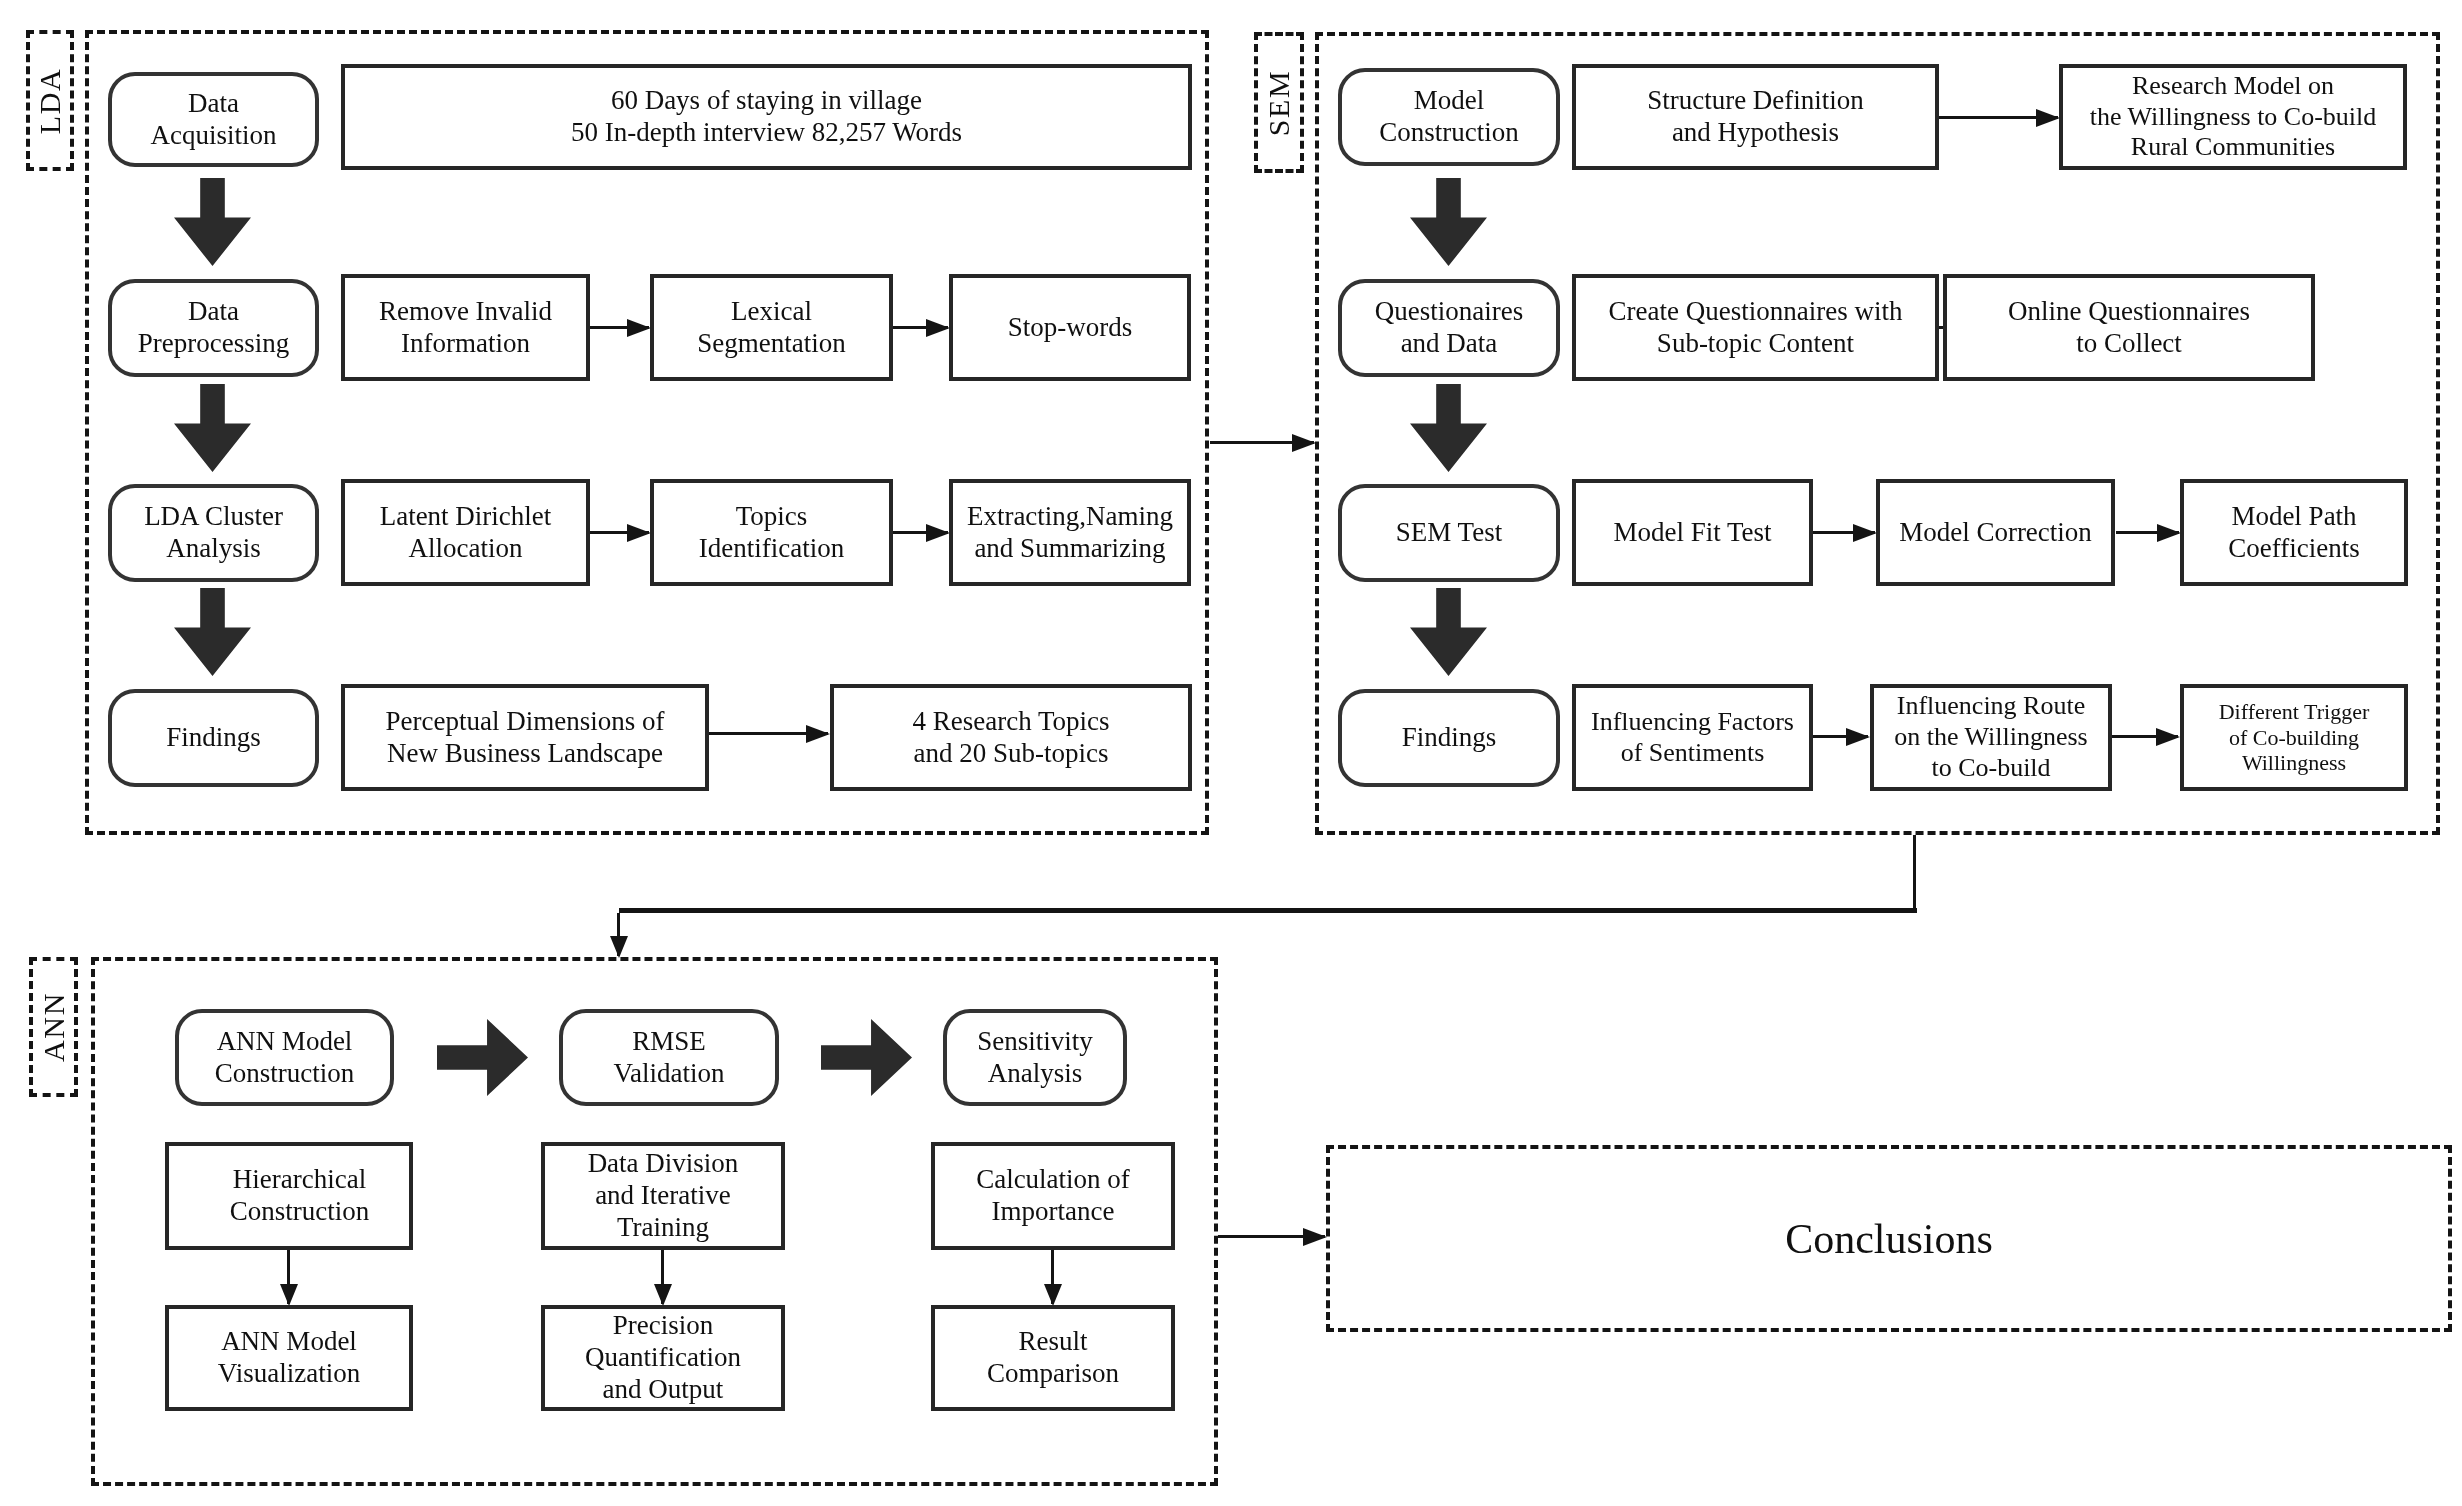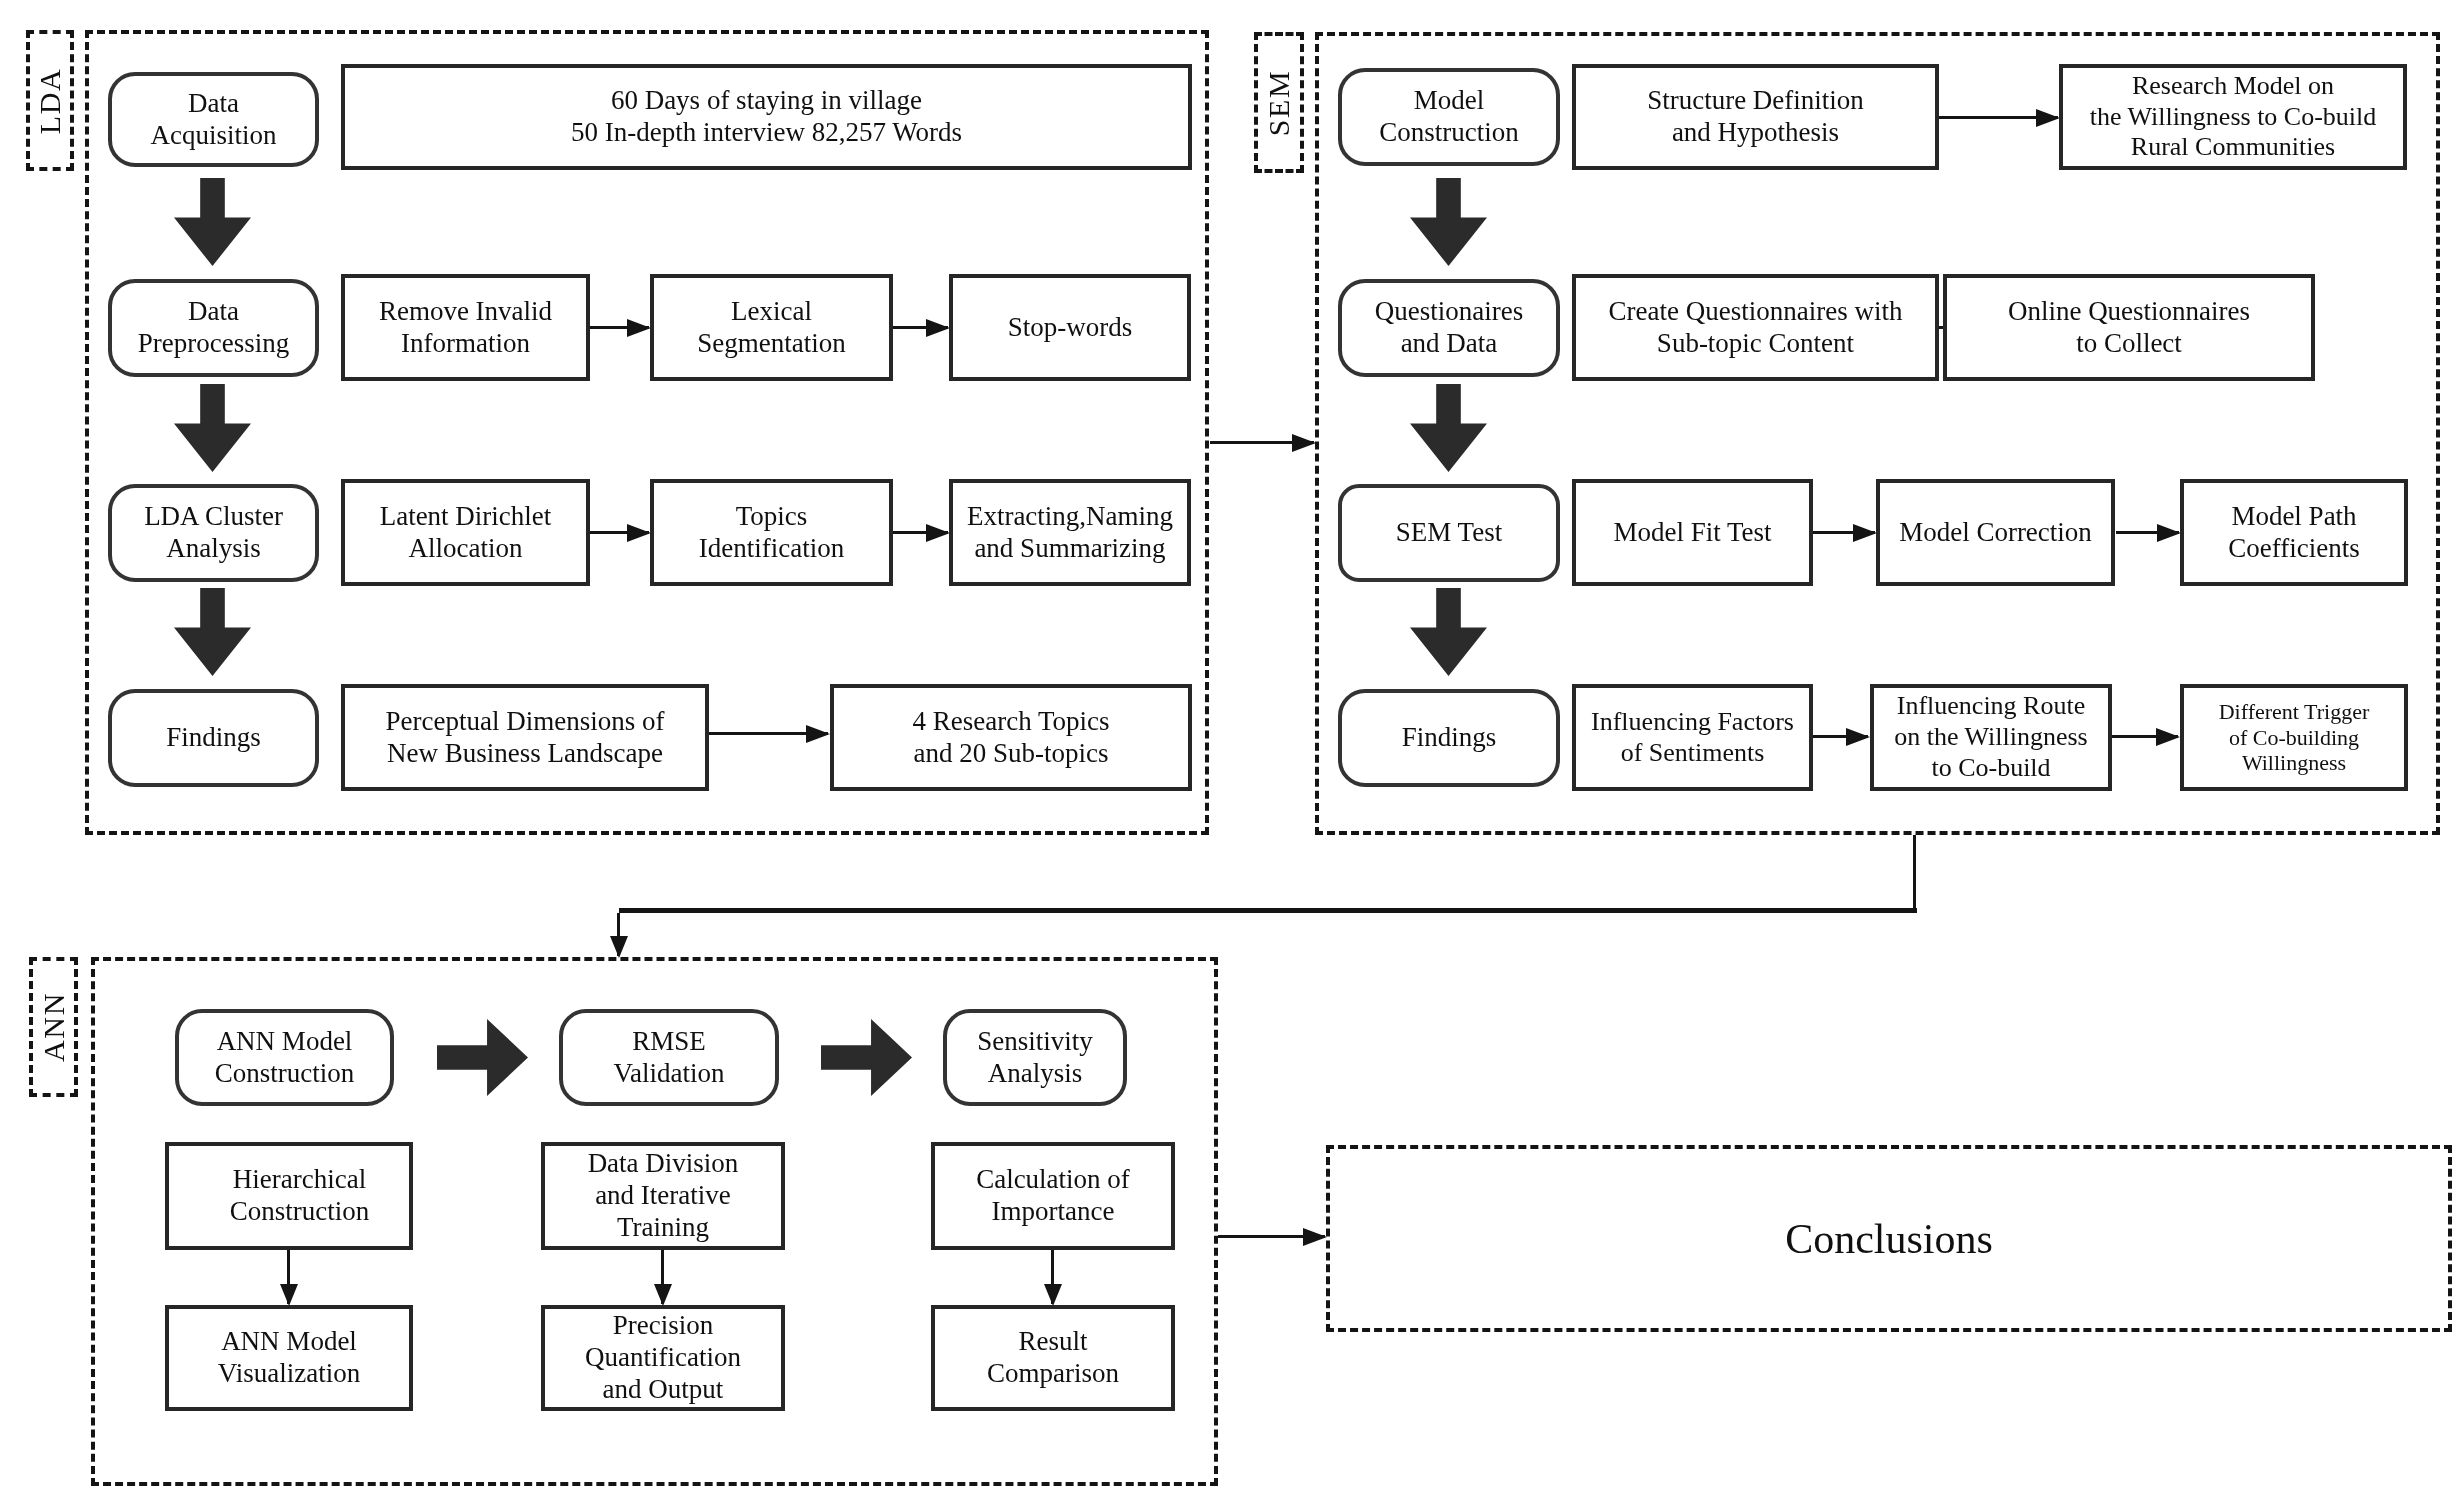--- a/index.html
+++ b/index.html
@@ -96,21 +96,21 @@
     <span>SEM</span>
   </div>
   <div class="dcontainer" style="left:1315px;top:32px;width:1125px;height:803px;"></div>
 
   <div class="rbox" style="left:1338px;top:68px;width:222px;height:98px;">Model
 Construction</div>
   <div class="barrow-down" style="left:1410px;top:178px;width:77px;height:88px;"></div>
   <div class="rbox" style="left:1338px;top:279px;width:222px;height:98px;">Questionaires
 and Data</div>
   <div class="barrow-down" style="left:1410px;top:384px;width:77px;height:88px;"></div>
-  <div class="rbox" style="left:1338px;top:484px;width:222px;height:98px;border-radius:21px;">SEM Test</div>
+  <div class="rbox" style="left:1338px;top:484px;width:222px;height:98px;">SEM Test</div>
   <div class="barrow-down" style="left:1410px;top:588px;width:77px;height:88px;"></div>
   <div class="rbox" style="left:1338px;top:689px;width:222px;height:98px;">Findings</div>
 
   <div class="box" style="left:1572px;top:64px;width:367px;height:106px;">Structure Definition
 and Hypothesis</div>
   <div class="harrow" style="left:1939px;top:116px;width:119px;"></div>
   <div class="box" style="left:2059px;top:64px;width:348px;height:106px;font-size:26px;">Research Model on
 the Willingness to Co-build
 Rural Communities</div>
 

